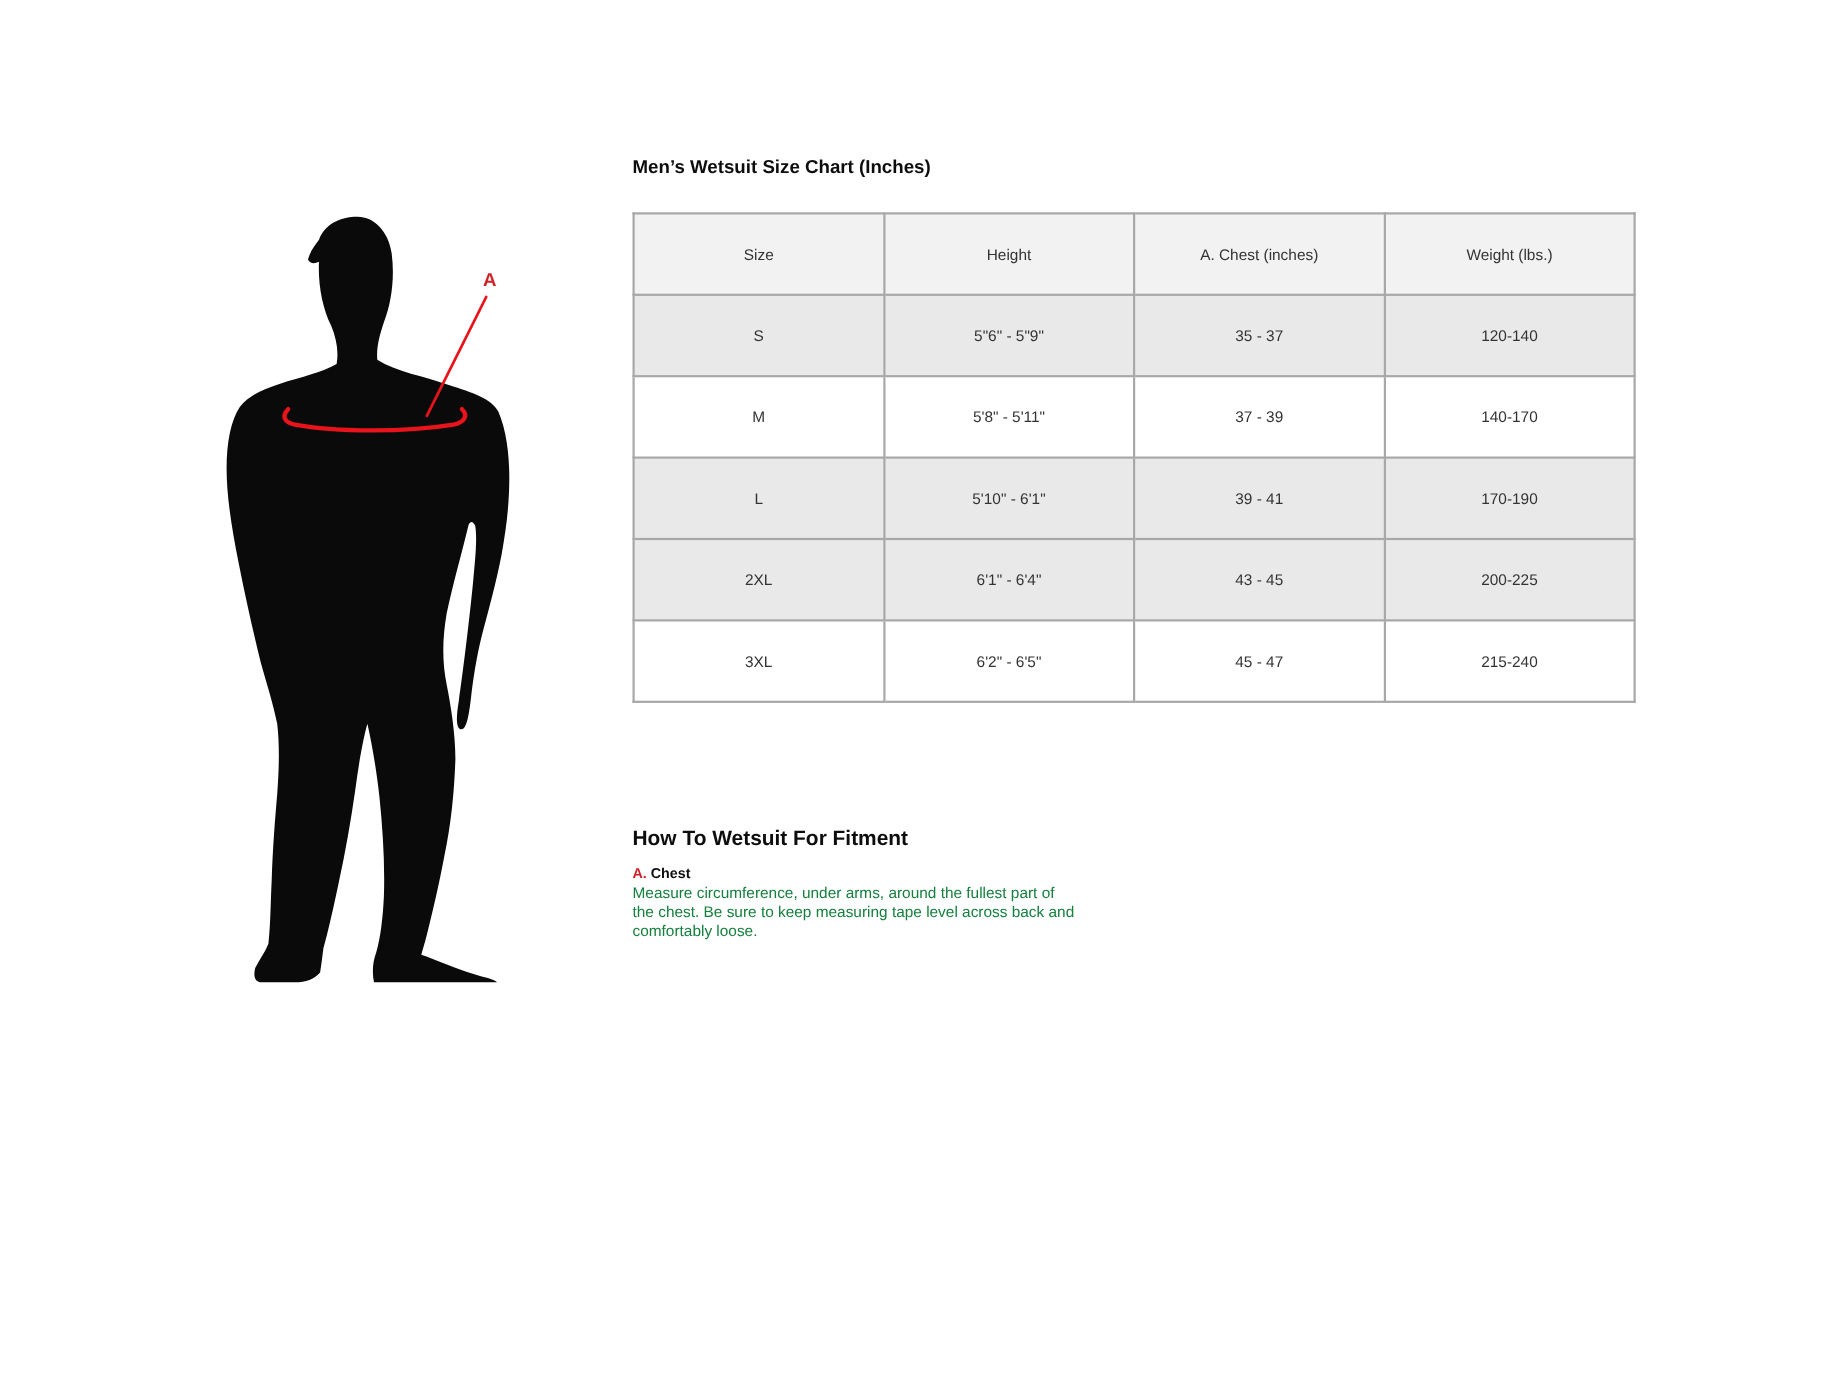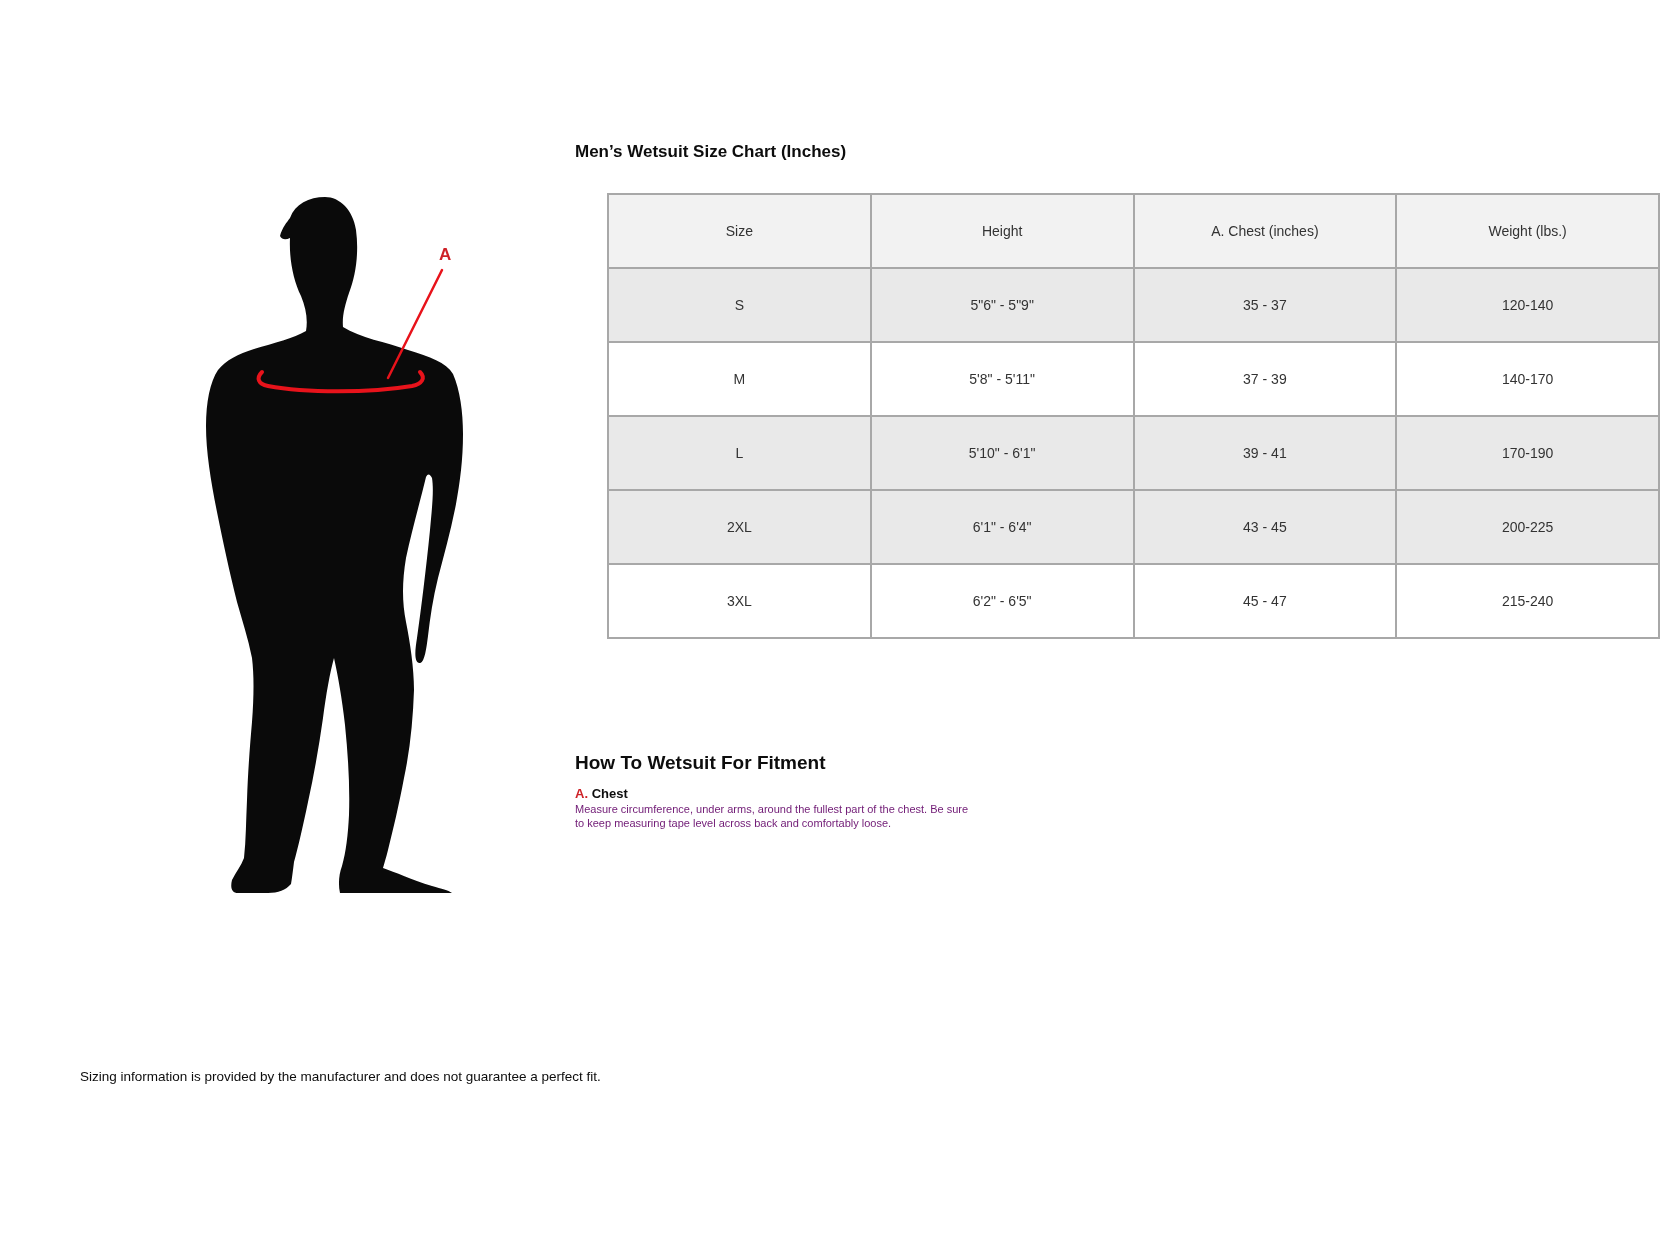--- a/index.html
+++ b/index.html
@@ -50,43 +50,42 @@
     position: absolute;
     left: 575px;
     top: 142px;
     font-size: 17px;
     font-weight: bold;
     color: #0d0d0d;
   }
   .size-table-wrap { position: absolute; left: 575px; top: 193px; }
   table.size-table {
     border-collapse: collapse;
-    width: 1053px;
+    width: 912px;
     table-layout: fixed;
-    margin-left: 32px;
   }
   table.size-table td, table.size-table th {
     border: 2px solid #a8a8a8;
     height: 74px;
     text-align: center;
     vertical-align: middle;
     font-size: 14px;
     font-weight: normal;
     color: #333;
   }
   tr.row-header td { background: #f2f2f2; }
   tr.row-shaded td { background: #e9e9e9; }
   tr.row-plain td  { background: #ffffff; }
 
   
   .measure { position: absolute; left: 575px; top: 752px; width: 402px; }
   .measure-heading { font-size: 19px; font-weight: bold; color: #0d0d0d; }
   .measure-item { margin-top: 12px; font-size: 13px; font-weight: bold; color: #0d0d0d; }
   .measure-item .red { color: #CE2127; }
-  .measure-desc { margin-top: 2px; font-size: 11px; line-height: 1.25; color: #701a75; }
+  .measure-desc { margin-top: 2px; font-size: 14px; line-height: 1.25; color: #15803d; }
 
   
   .footer {
     position: absolute;
     left: 80px;
     top: 1068px;
     font-size: 13.5px;
     line-height: 1.35;
     color: #0d0d0d;
   }
@@ -201,16 +200,15 @@
   <div class="measure">
     <div class="measure-heading">How To Wetsuit For Fitment</div>
     <div class="measure-item">
       <span class="red">A.</span>
       <span>Chest</span>
     </div>
     <div class="measure-desc">Measure circumference, under arms, around the fullest part of the chest. Be sure to keep measuring tape level across back and comfortably loose.</div>
   </div>
 
   <div class="footer">
-    <div>Sizing information is provided by the manufacturer and does not guarantee a perfect fit.</div>
   </div>
 
 </div>
 
 </body></html>

